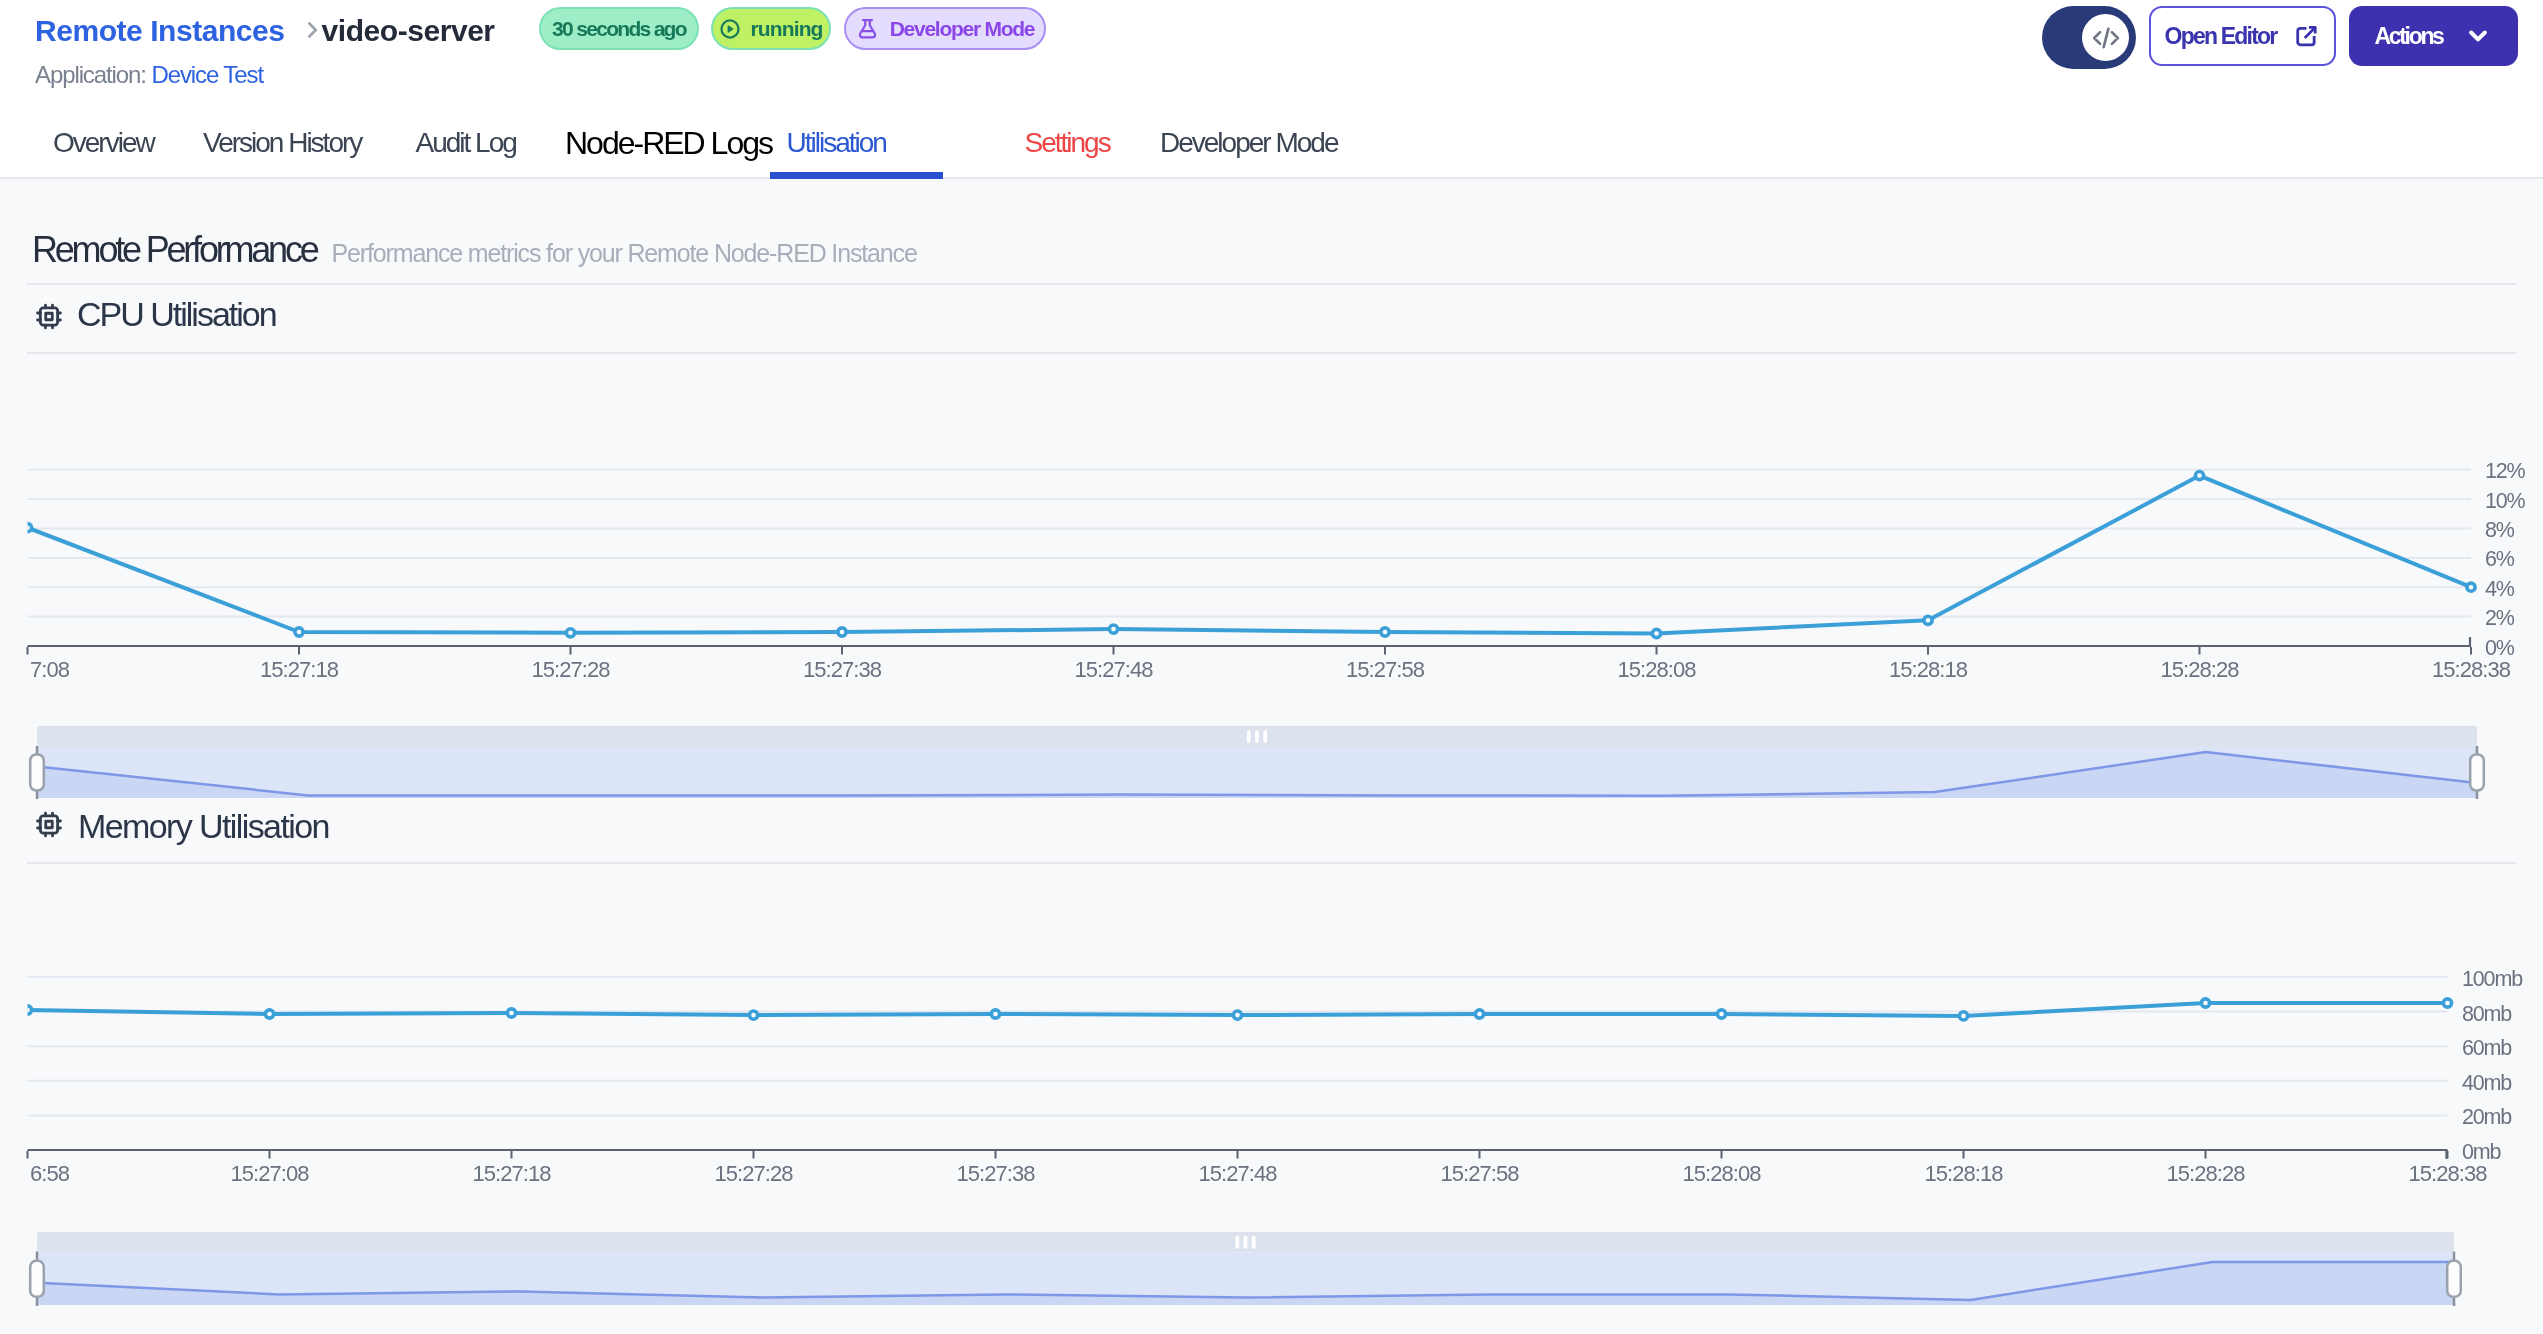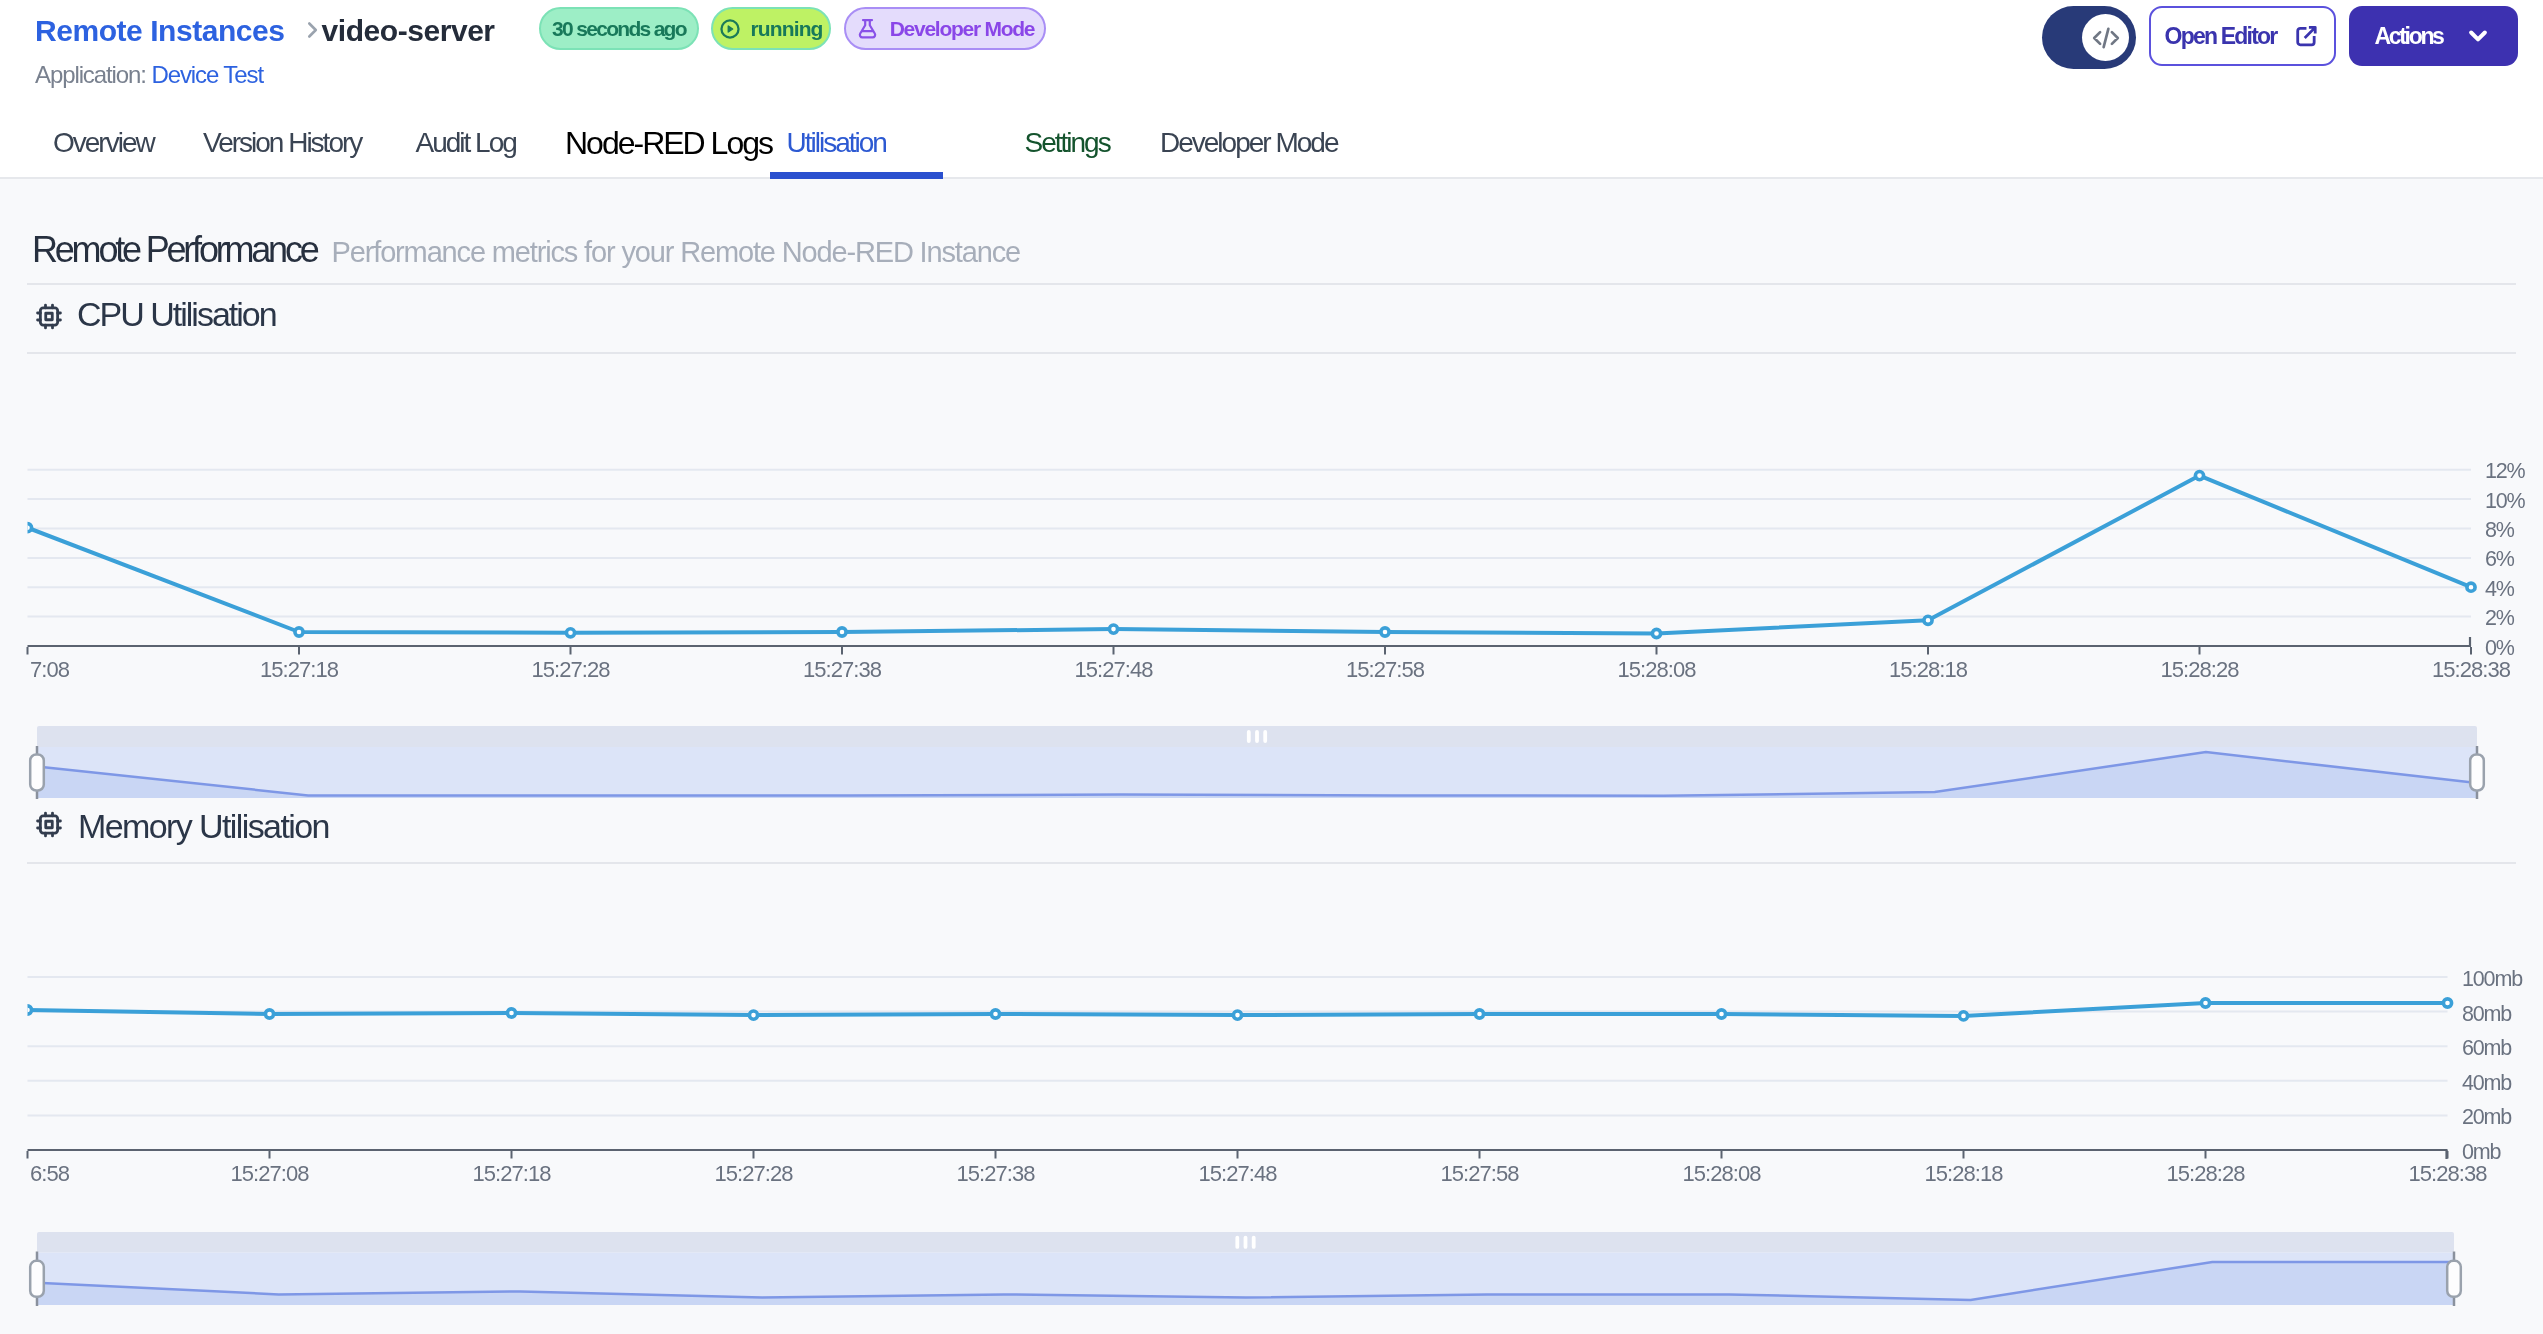--- a/index.html
+++ b/index.html
@@ -37,27 +37,27 @@
     </svg></div>
 <div class="btn" style="left:2349px;width:169px;background:#3d31b0;color:#fff;letter-spacing:-2.3px">Actions<svg width="30" height="30" viewBox="0 0 24 24" fill="none" stroke="#ffffff" stroke-width="3.2" stroke-linecap="round" stroke-linejoin="round" style="margin-left:20px">
 <path d="M6.5 9.2L12 14.7l5.5-5.5"></path>
     </svg></div>
 <div class="abs" style="left:35px;top:60px;font-size:24px;line-height:30px;color:#79818f;letter-spacing:-1.1px">Application: <span style="color:#2d62e0">Device Test</span></div>
 <span style="position:absolute;left:53px;top:127px;font-size:28px;line-height:32px;letter-spacing:-2px;color:#3a4453">Overview</span>
 <span style="position:absolute;left:203px;top:127px;font-size:28px;line-height:32px;letter-spacing:-2px;color:#3a4453">Version History</span>
 <span style="position:absolute;left:415.5px;top:127px;font-size:28px;line-height:32px;letter-spacing:-2px;color:#3a4453">Audit Log</span>
 <span style="position:absolute;left:565px;top:127px;font-size:32px;line-height:32px;letter-spacing:-2px;color:#000000">Node-RED Logs</span>
 <span style="position:absolute;left:786.5px;top:127px;font-size:28px;line-height:32px;letter-spacing:-2px;color:#2c59d2">Utilisation</span>
-<span style="position:absolute;left:1024.5px;top:127px;font-size:28px;line-height:32px;letter-spacing:-2px;color:#14532d">Settings</span>
+<span style="position:absolute;left:1024.5px;top:127px;font-size:28px;line-height:32px;letter-spacing:-2px;color:#ef4444">Settings</span>
 <span style="position:absolute;left:1160px;top:127px;font-size:28px;line-height:32px;letter-spacing:-2px;color:#3a4453">Developer Mode</span>
 <div class="abs" style="left:0;top:177px;width:2543px;height:2px;background:#e6e8ec"></div>
 <div class="abs" style="left:770px;top:172px;width:173px;height:7px;background:#2a50cf"></div>
 
 <div class="abs" style="left:0;top:179px;width:2543px;height:1155px;background:#f8f9fb"></div>
-<div class="abs" style="left:32px;top:230px;font-size:36px;color:#27303f;line-height:40px;letter-spacing:-3.2px">Remote Performance<span style="font-size:29px;letter-spacing:-1.15px;color:#a7aeba;margin-left:15px">Performance metrics for your Remote Node-RED Instance</span></div>
+<div class="abs" style="left:32px;top:230px;font-size:36px;color:#27303f;line-height:40px;letter-spacing:-3.2px">Remote Performance<span style="font-size:25px;letter-spacing:-1.15px;color:#a7aeba;margin-left:15px">Performance metrics for your Remote Node-RED Instance</span></div>
 <div class="abs" style="left:27px;top:283px;width:2489px;height:2px;background:#e4e6eb"></div>
 <svg style="position:absolute;left:35px;top:302px" width="28" height="29" viewBox="0 0 24 24" fill="none" stroke="#333d4e" stroke-width="2.4" stroke-linecap="round" stroke-linejoin="round">
 <rect x="4.6" y="4.6" width="14.8" height="14.8" rx="2.4"></rect>
     <rect x="9.2" y="9.2" width="5.6" height="5.6"></rect>
 <path d="M9 4.6V2.2M15 4.6V2.2M9 21.8v-2.4M15 21.8v-2.4M4.6 9H2.2M4.6 15H2.2M21.8 9h-2.4M21.8 15h-2.4"></path>
   </svg>
 <div class="abs" style="left:77px;top:295px;font-size:34px;color:#2b3648;line-height:38px;letter-spacing:-2px">CPU Utilisation</div>
 <div class="abs" style="left:27px;top:352px;width:2489px;height:2px;background:#e4e6eb"></div>
 <svg style="position:absolute;left:0;top:352px" width="2543" height="458" viewBox="0 0 2543 458" font-family="Liberation Sans, sans-serif">
 <defs>

